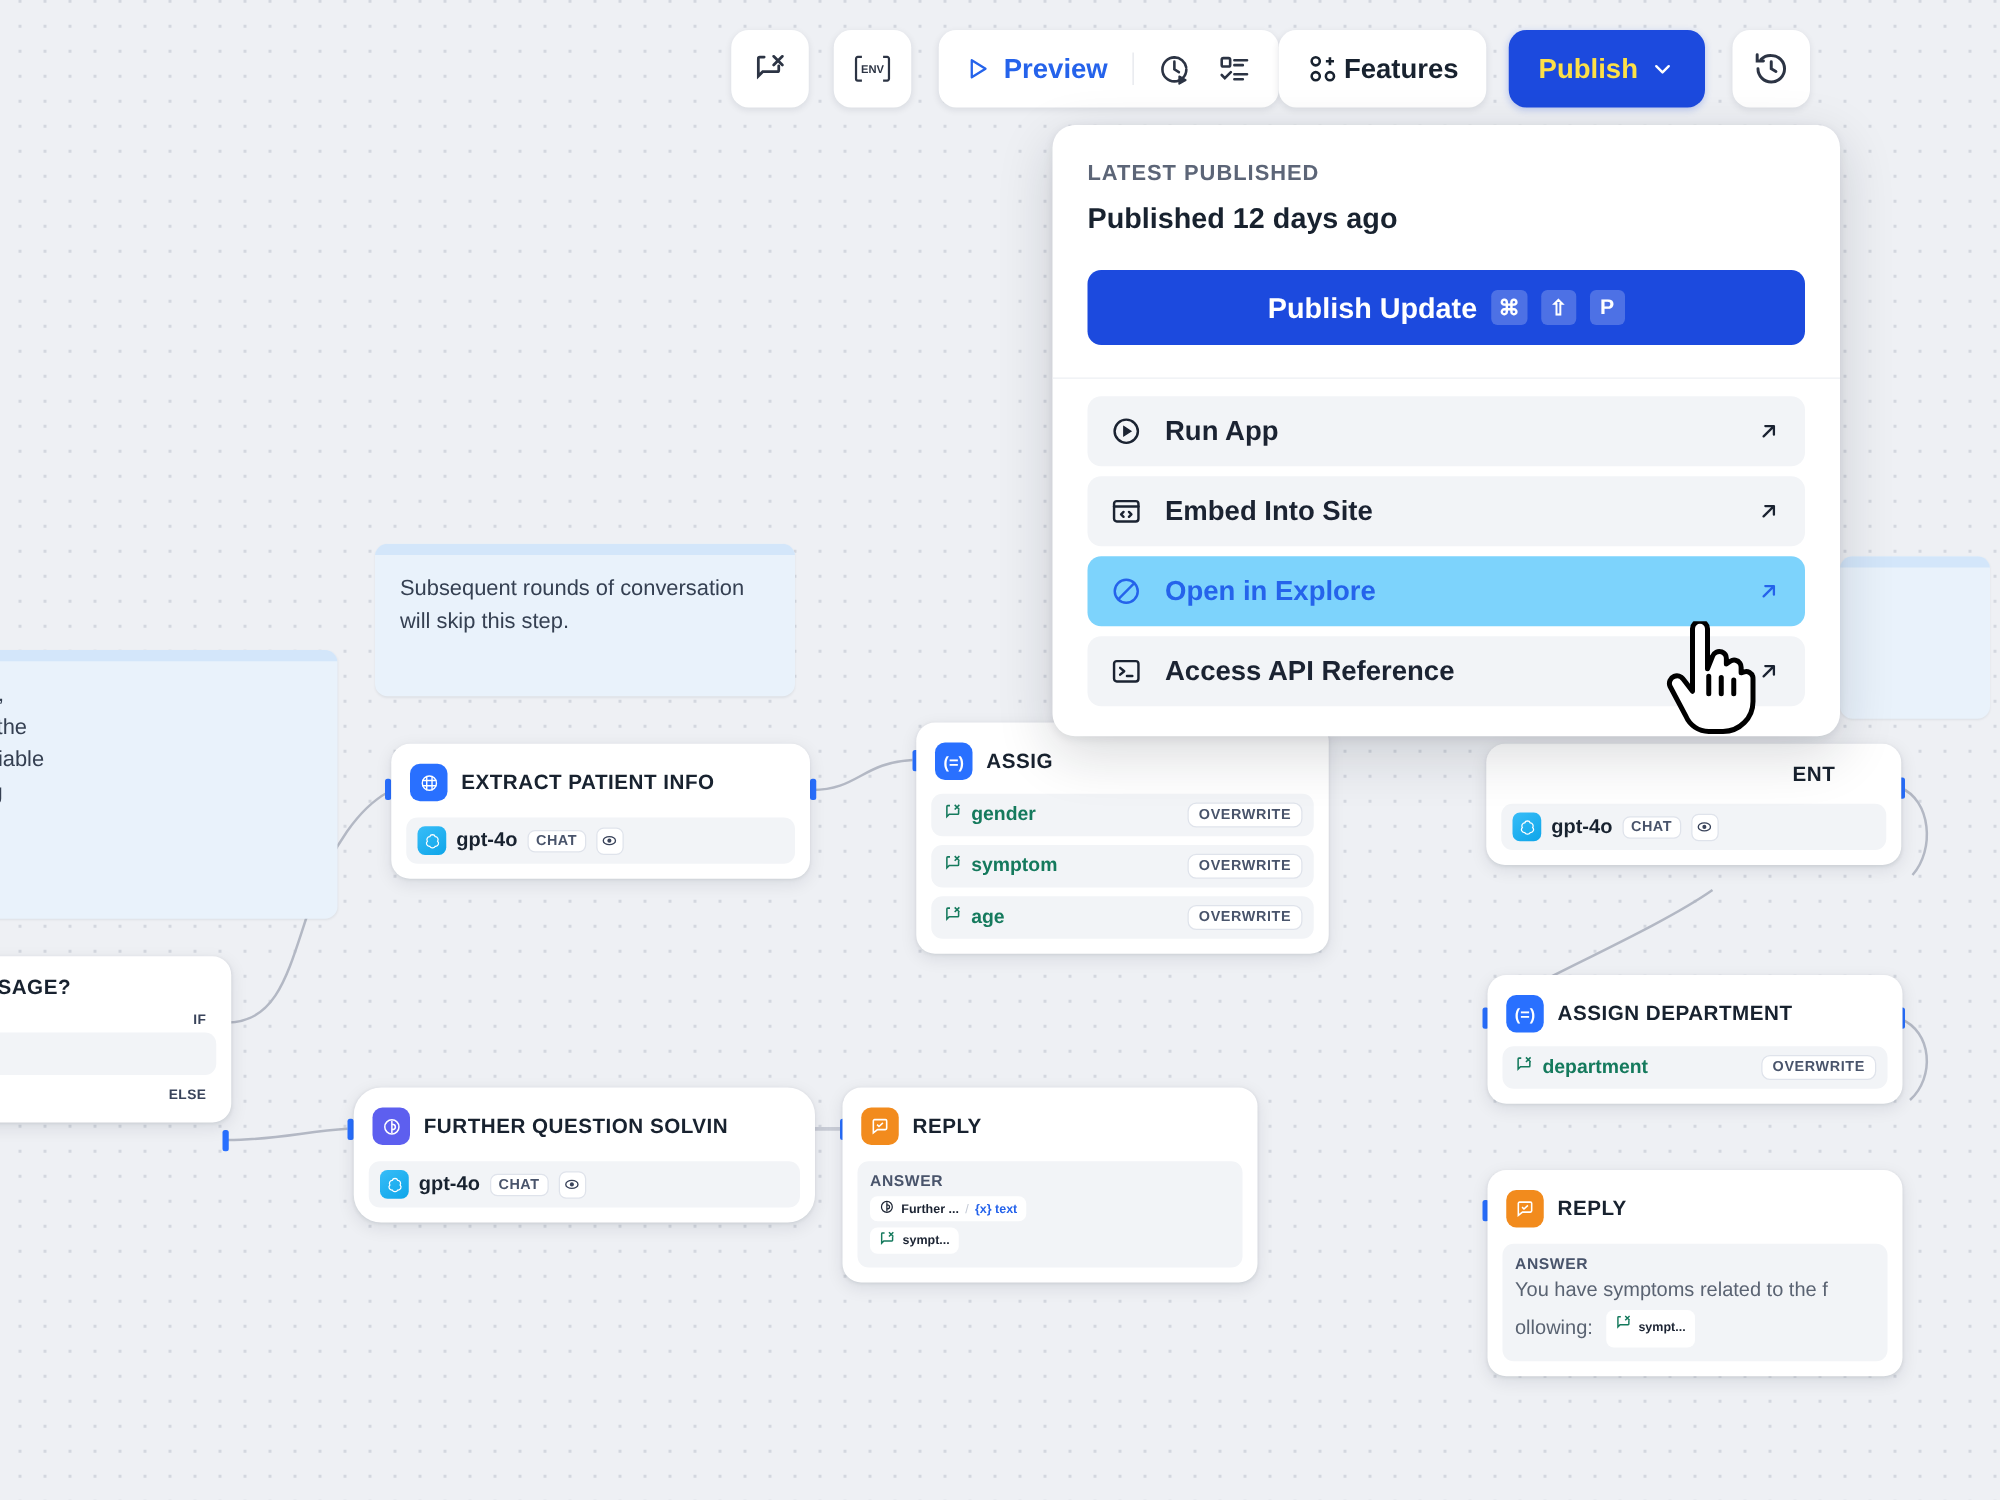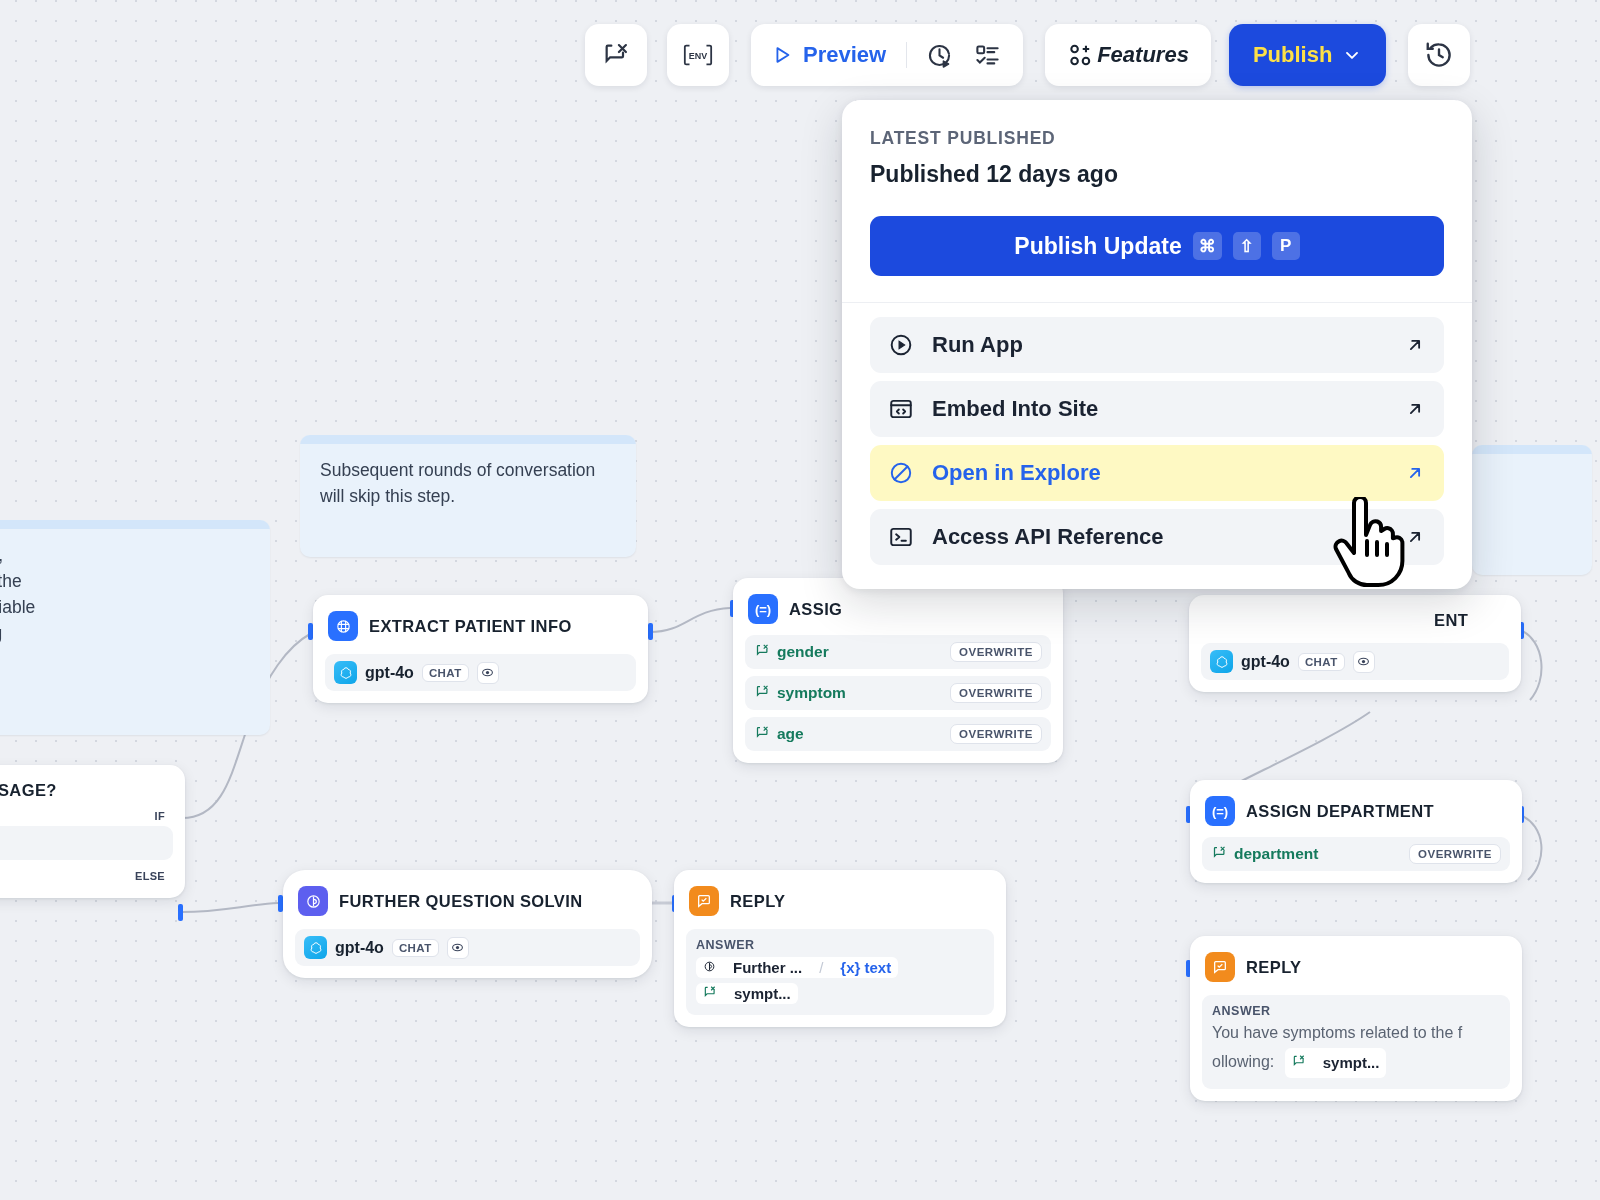--- a/index.html
+++ b/index.html
@@ -96,23 +96,23 @@
   }
   .ow {
     font-size: 11.5px; font-weight: 600; letter-spacing: .5px; color: #49546b;
     background: #fff; border: 1px solid #dfe3eb; border-radius: 7px;
     padding: 3px 8px;
   }
   .ans-box { background: #f2f4f7; border-radius: 9px; padding: 9px 10px 11px; margin-top: 9px; }
   .ans-label { font-size: 12.5px; font-weight: 700; letter-spacing: .5px; color: #49546b; }
   .ans-text { font-size: 16px; color: #5a6372; line-height: 26px; margin-top: 2px; }
   .pill {
-    display: inline-flex; align-items: center; gap: 17px;
+    display: inline-flex; align-items: center; gap: 5px;
     background: #fff; border-radius: 6px; padding: 2px 7px;
-    font-size: 15px; font-weight: 700; color: #1b2332; vertical-align: middle;
+    font-size: 10px; font-weight: 700; color: #1b2332; vertical-align: middle;
   }
   .pill .sep { color: #c3c9d5; font-weight: 400; }
   .pill .bluev { color: #2563eb; }
   .cond-out { display: flex; align-items: center; justify-content: flex-end; padding: 6px 8px 4px 0; }
   .cond-lbl { font-size: 11px; font-weight: 700; color: #39435a; letter-spacing: .3px; }
   .cond-val { background: #f2f4f7; border-radius: 9px; padding: 8px 10px; font-size: 16px; color: #39435a; }
 
   
   #toolbar { position: absolute; top: 24px; left: 585px; display: flex; align-items: center; gap: 0; }
   .tb-sq {
@@ -161,21 +161,21 @@
     display: inline-flex; align-items: center; justify-content: center;
     font-size: 17px; font-weight: 700;
   }
   .pp-sep { height: 1px; background: #edeff3; margin: 0 0 0 0; }
   .pp-list { padding: 14px 28px 24px; display: flex; flex-direction: column; gap: 8px; }
   .pp-item {
     height: 56px; border-radius: 11px; background: #f2f4f7;
     display: flex; align-items: center; gap: 18px; padding: 0 18px;
     color: #1b2332; font-size: 22px; font-weight: 600;
   }
-  .pp-item.active { background: #fef9c3; color: #2563eb; }
+  .pp-item.active { background: #7dd3fc; color: #2563eb; }
   .pp-item .ext { margin-left: auto; display: flex; align-items: center; }
 
   
   #cursor { position: absolute; left: 1330px; top: 497px; pointer-events: none; }
 </style>
 </head>
 <body>
 
 <div id="canvas">
 
@@ -477,21 +477,21 @@
       <div class="tb-iconbtn">
         <svg width="27" height="27" viewBox="0 0 24 24" fill="none" stroke="#2c3444" stroke-width="1.85" stroke-linecap="round">
           <rect x="3" y="4" width="6" height="6" rx="1.2"></rect>
           <path d="M12 5.5h9M12 9h6"></path>
           <path d="M3 16l2.2 2.2L9.5 14"></path>
           <path d="M12 15.5h9M12 19h6"></path>
         </svg>
       </div>
     </div>
 
-    <div class="tb-group" style="margin-left:22px;padding:0 22px;font-style:italic;">
+    <div class="tb-group" style="padding:0 22px;">
       <span style="display:flex;">
         <svg width="26" height="26" viewBox="0 0 24 24" fill="none" stroke="#18222f" stroke-width="1.9">
           <circle cx="7" cy="6.5" r="3"></circle>
             <circle cx="7" cy="17.5" r="3"></circle>
             <circle cx="17.5" cy="17.5" r="3"></circle>
           <path d="M17.5 3.5v6M14.5 6.5h6"></path>
         </svg>
       </span>
       <span class="tb-features" style="padding:0;">Features</span>
     </div>

